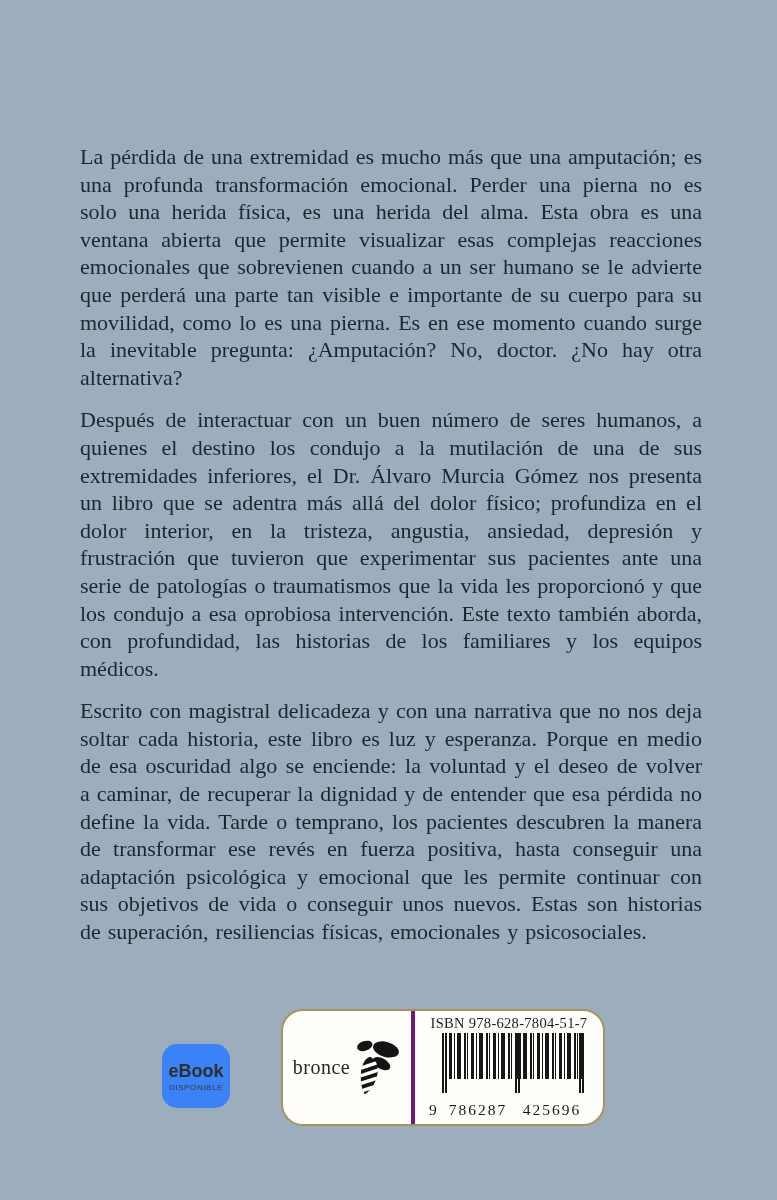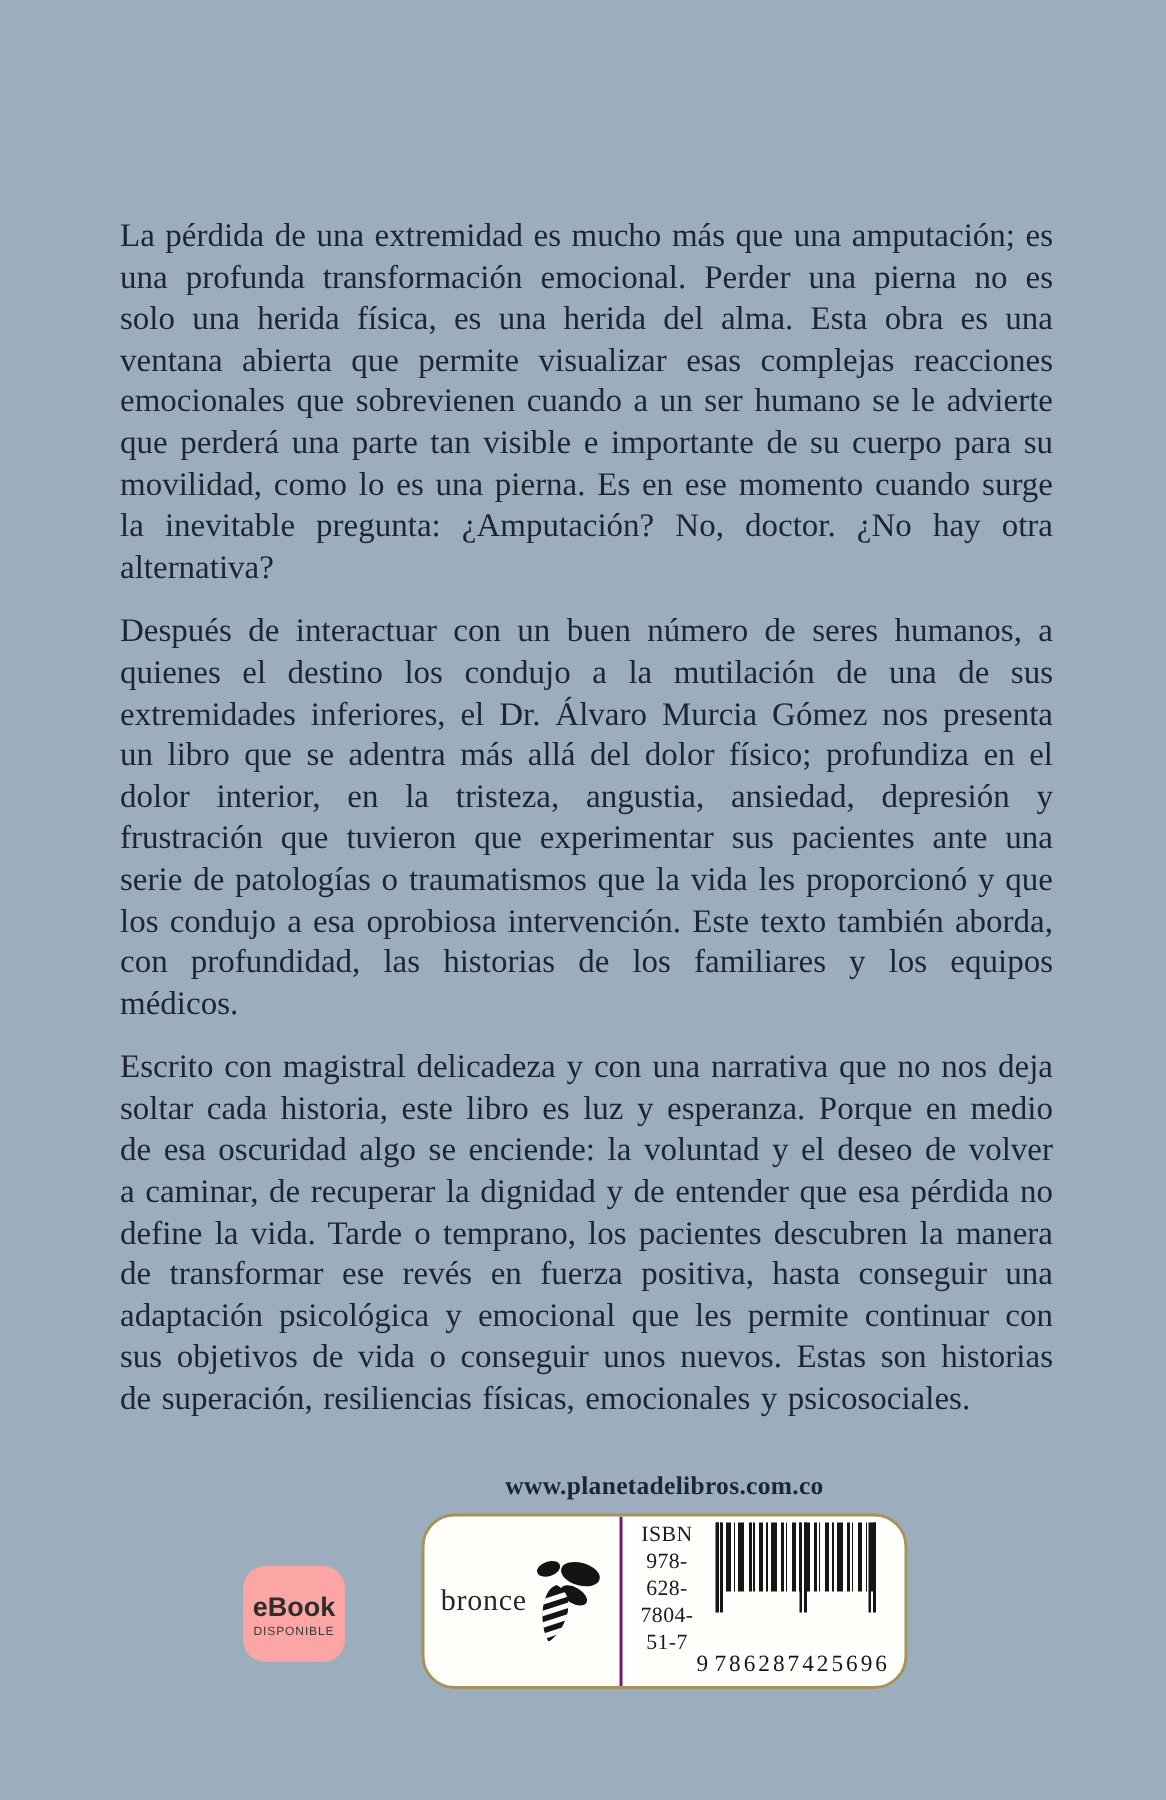--- a/index.html
+++ b/index.html
@@ -27,46 +27,46 @@
     position:absolute;left:281px;top:981px;width:324px;
     text-align:center;
     font-size:17px;font-weight:bold;color:#1c2631;
     letter-spacing:.2px;
   }
 
   
   .ebook-badge{
     position:absolute;left:162px;top:1044px;
     width:68px;height:64px;border-radius:15px;
-    background:#fca5a5;
+    background:#3b82f6;
     display:flex;flex-direction:column;align-items:center;justify-content:center;
     font-family:"Liberation Sans","DejaVu Sans",sans-serif;
   }
   .ebook-title{font-size:18px;font-weight:bold;color:#2e2e2e;line-height:20px;}
   .ebook-sub{font-size:8px;letter-spacing:.6px;color:#3a3a3a;margin-top:2px;text-align:right;}
 
   
   .barcode-box{
     position:absolute;left:281px;top:1009px;
     width:324px;height:117px;box-sizing:border-box;
     background:#fffefb;
     border:2px solid #a5935b;border-radius:22px;
     display:flex;overflow:hidden;
   }
   .imprint-cell{
     width:132px;flex:0 0 132px;box-sizing:border-box;
-    border-right:2px solid #701a75;
+    border-right:4px solid #701a75;
     display:flex;align-items:center;justify-content:center;gap:5px;
   }
   .imprint-name{font-size:20px;color:#262624;letter-spacing:.5px;}
   .bee{width:46px;height:62px;display:block;}
   .bee svg{display:block;width:100%;height:100%;}
 
   .isbn-cell{
-    flex:1;display:flex;flex-direction:row;align-items:stretch;
+    flex:1;display:flex;flex-direction:column;align-items:stretch;
     padding:3px 12px 6px 12px;box-sizing:border-box;
   }
   .isbn-label{
     text-align:center;font-size:14.5px;color:#1b1b1b;letter-spacing:.3px;
     line-height:18px;flex:0 0 18px;
   }
   .barcode{position:relative;flex:1;margin:1px 2px 0 2px;}
   .bars{
     position:absolute;left:13px;right:5px;top:0;height:46px;
     background:repeating-linear-gradient(90deg,
@@ -95,21 +95,20 @@
 <body>
 
 <div class="cover">
 
   <div class="synopsis">
     <p>La pérdida de una extremidad es mucho más que una amputación; es una profunda transformación emocional. Perder una pierna no es solo una herida física, es una herida del alma. Esta obra es una ventana abierta que permite visualizar esas complejas reacciones emocionales que sobrevienen cuando a un ser humano se le advierte que perderá una parte tan visible e importante de su cuerpo para su movilidad, como lo es una pierna. Es en ese momento cuando surge la inevitable pregunta: ¿Amputación? No, doctor. ¿No hay otra alternativa?</p>
     <p>Después de interactuar con un buen número de seres humanos, a quienes el destino los condujo a la mutilación de una de sus extremidades inferiores, el Dr. Álvaro Murcia Gómez nos presenta un libro que se adentra más allá del dolor físico; profundiza en el dolor interior, en la tristeza, angustia, ansiedad, depresión y frustración que tuvieron que experimentar sus pacientes ante una serie de patologías o traumatismos que la vida les proporcionó y que los condujo a esa oprobiosa intervención. Este texto también aborda, con profundidad, las historias de los familiares y los equipos médicos.</p>
     <p>Escrito con magistral delicadeza y con una narrativa que no nos deja soltar cada historia, este libro es luz y esperanza. Porque en medio de esa oscuridad algo se enciende: la voluntad y el deseo de volver a caminar, de recuperar la dignidad y de entender que esa pérdida no define la vida. Tarde o temprano, los pacientes descubren la manera de transformar ese revés en fuerza positiva, hasta conseguir una adaptación psicológica y emocional que les permite continuar con sus objetivos de vida o conseguir unos nuevos. Estas son historias de superación, resiliencias físicas, emocionales y psicosociales.</p>
   </div>
 
-  <div class="website">www.planetadelibros.com.co</div>
 
   <div class="ebook-badge">
     <div class="ebook-title">eBook</div>
     <div class="ebook-sub">DISPONIBLE</div>
   </div>
 
   <div class="barcode-box">
 
     <div class="imprint-cell">
       <span class="imprint-name">bronce</span>

